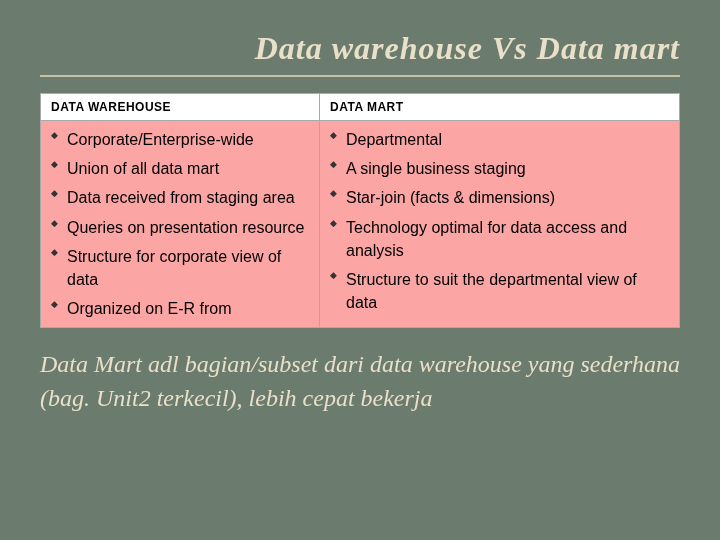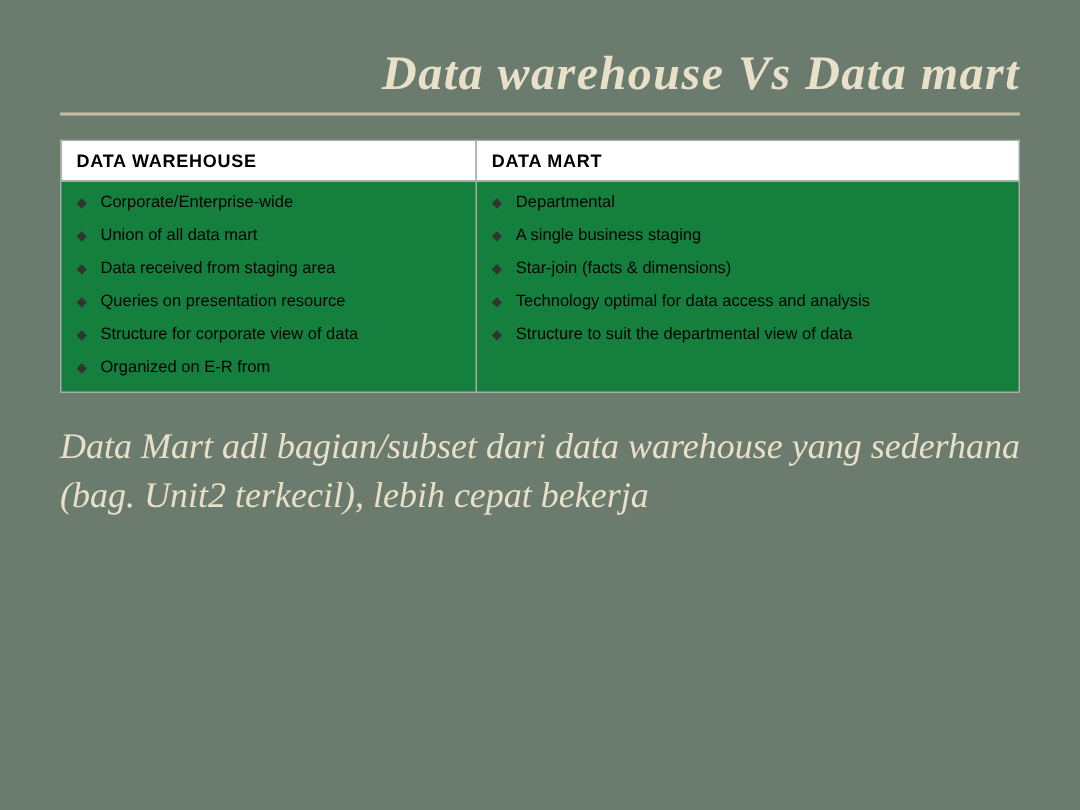--- a/index.html
+++ b/index.html
@@ -32,21 +32,21 @@
       font-weight: bold;
       letter-spacing: 1px;
       text-align: right;
       border-bottom: 2px solid #c8bfa0;
       padding-bottom: 8px;
     }
 
     .comparison-table {
       border-collapse: collapse;
       width: 100%;
-      background: #15803d;
+      background: #fca5a5;
       border: 1px solid #aaa;
     }
 
     .comparison-table th {
       background: #fff;
       border: 1px solid #aaa;
       padding: 6px 10px;
       font-size: 12px;
       font-weight: bold;
       font-family: Arial, sans-serif;
@@ -63,21 +63,21 @@
     }
 
     .comparison-table td ul {
       list-style: none;
       padding: 0;
     }
 
     .comparison-table td ul li {
       padding: 3px 0 3px 16px;
       position: relative;
-      font-size: 11px;
+      font-size: 16px;
       line-height: 1.45;
     }
 
     .comparison-table td ul li::before {
       content: '◆';
       position: absolute;
       left: 0;
       font-size: 9px;
       top: 4px;
       color: #333;

